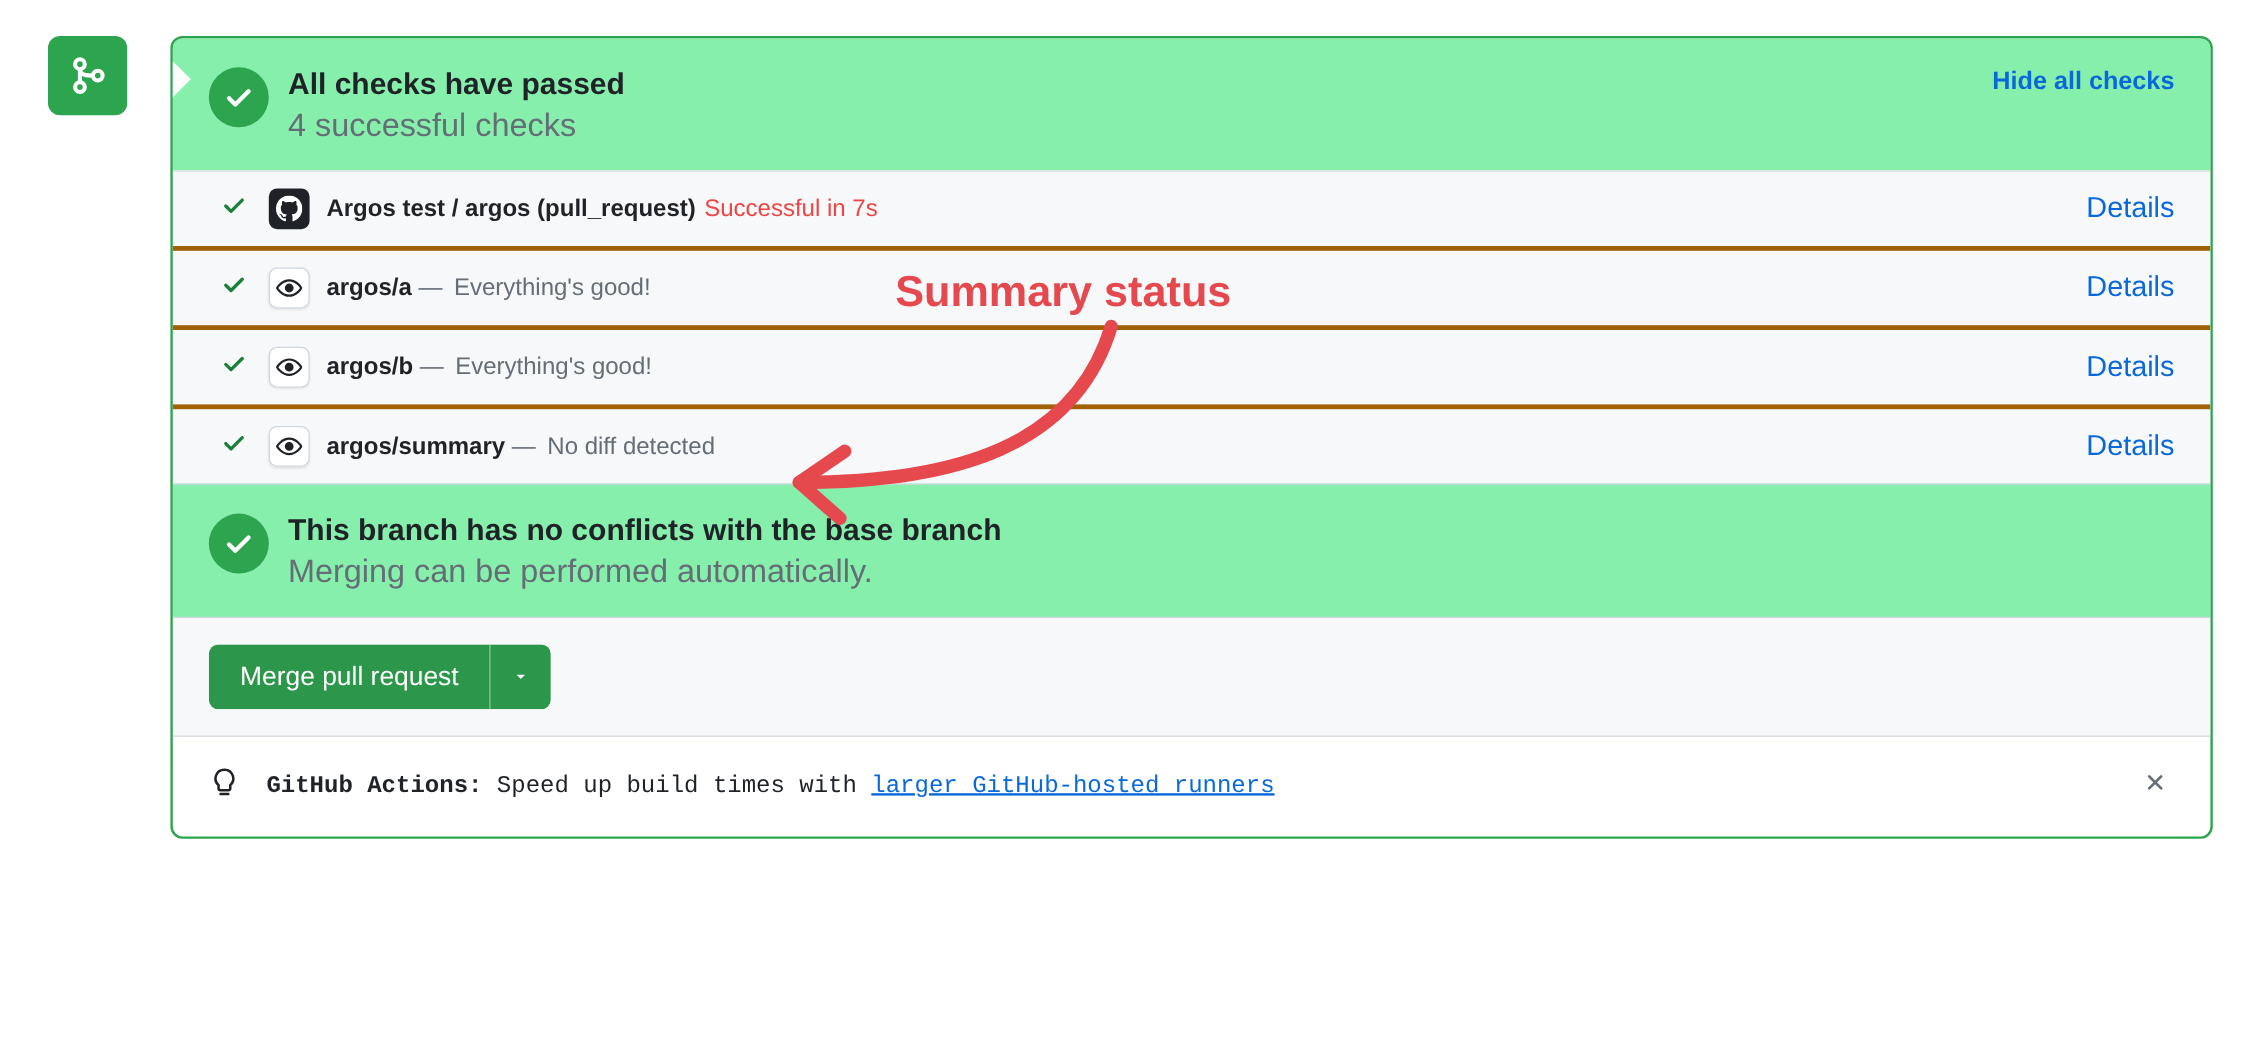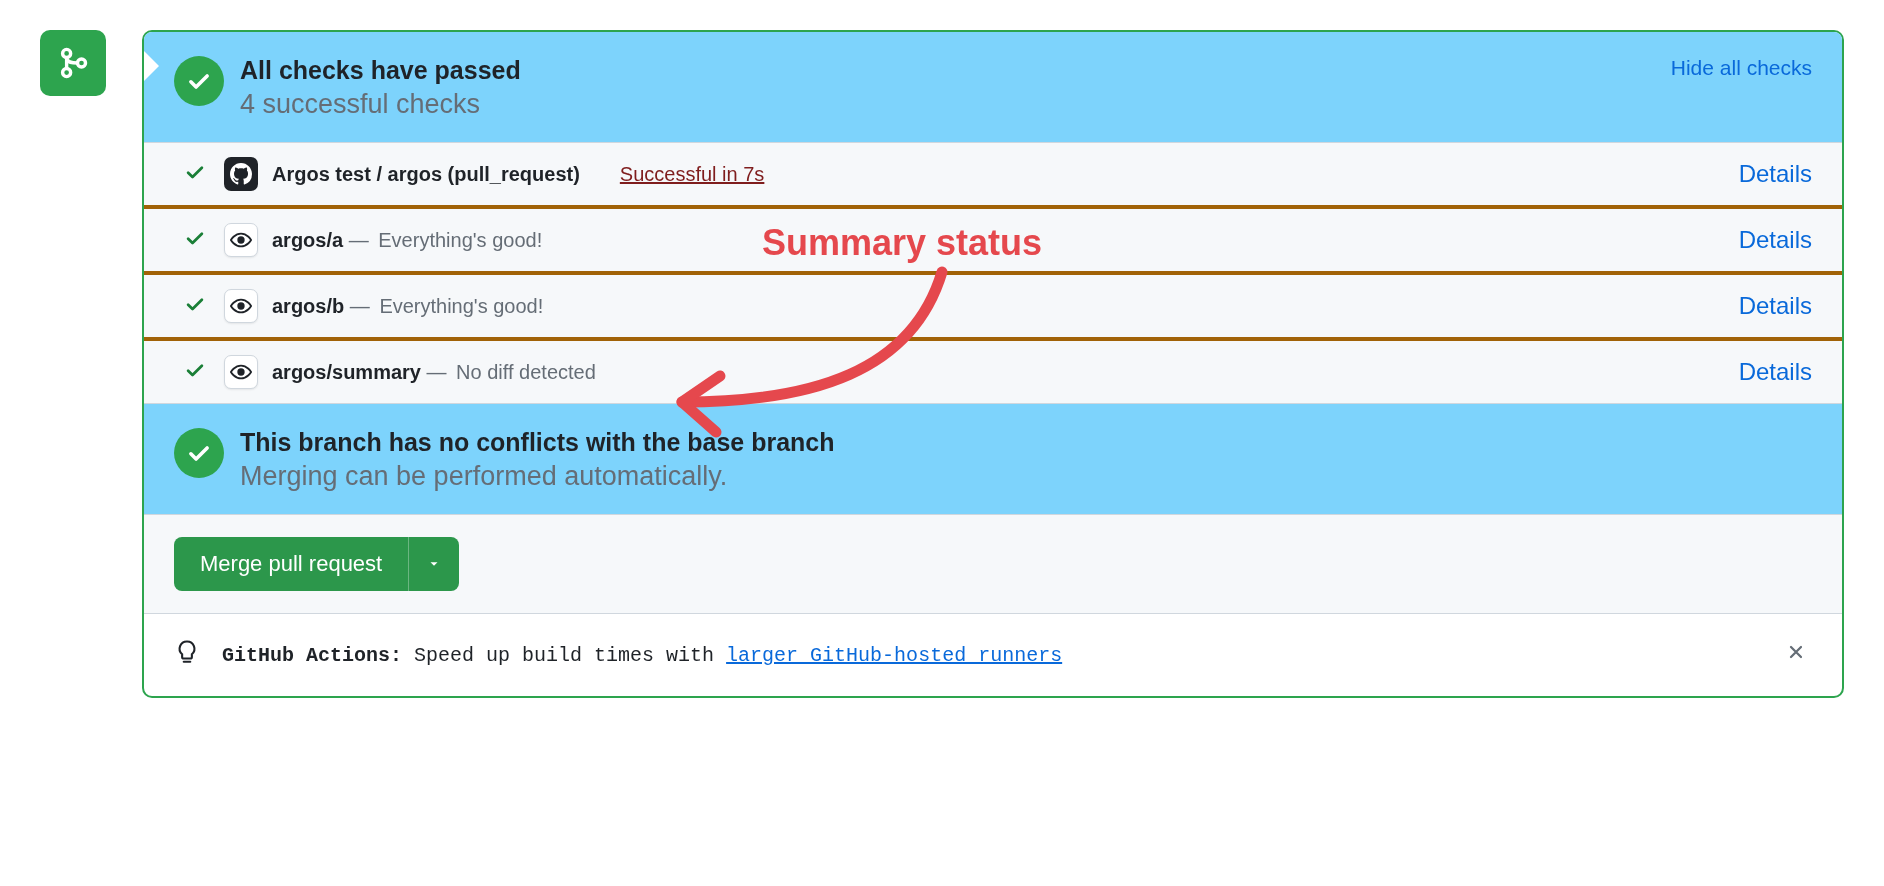--- a/index.html
+++ b/index.html
@@ -58,21 +58,21 @@
     background: #fff;
     border-left: 2px solid #2da44e;
     border-bottom: 2px solid #2da44e;
     transform: rotate(45deg);
   }
 
   .section-header {
     display: flex;
     align-items: flex-start;
     padding: 24px 30px 22px 30px;
-    background: #7dd3fc;
+    background: #86efac;
   }
   .status-circle {
     width: 50px;
     height: 50px;
     border-radius: 50%;
     background: #2da44e;
     display: flex;
     align-items: center;
     justify-content: center;
     flex-shrink: 0;
@@ -87,20 +87,21 @@
     margin-bottom: 4px;
   }
   .section-subtitle {
     font-size: 27px;
     color: #656d76;
   }
   .hide-link {
     font-size: 21px;
     color: #0969da;
     cursor: pointer;
+    font-weight: bold;
   }
 
   .checks-list {
     border-top: 1px solid #d0d7de;
     background: #f6f8fa;
   }
   .check-row {
     display: flex;
     align-items: center;
     padding: 14px 30px 14px 40px;
@@ -130,21 +131,21 @@
   }
   .check-name { font-weight: 600; color: #1f2328; white-space: pre; }
   .check-status { color: #656d76; margin-left: 4px; }
   .check-name-wrap { flex:1; display:flex; align-items:center; flex-wrap:wrap; }
   .check-name-wrap .sep { color:#656d76; }
   .details-link {
     color: #0969da;
     font-size: 24px;
     cursor: pointer;
   }
-  .timing { color:#7f1d1d; margin-left: 40px; text-decoration: underline; }
+  .timing { color:#ef4444; margin-left: 7px; }
 
   .conflicts-section {
     border-bottom: 1px solid #d0d7de;
   }
 
   .merge-footer {
     background: #f6f8fa;
     padding: 22px 30px;
     display: flex;
     align-items: center;
@@ -352,21 +353,21 @@
       <div class="tip-text">
         <b>GitHub Actions:</b><span> Speed up build times with </span><a>larger GitHub-hosted runners</a>
       </div>
       <span class="close-x">
         <svg width="20" height="20" viewBox="0 0 16 16" fill="none" stroke="#656d76" stroke-width="1.8" stroke-linecap="round">
             <path d="M4 4 L12 12 M12 4 L4 12"></path>
           </svg>
       </span>
     </div>
 
-    <div class="annotation" style="left:488px; top:190px; width:560px; height:220px;">
+    <div class="annotation" style="left:472px; top:190px; width:560px; height:220px;">
       <div class="annotation-text" style="left:130px; top:0;">Summary status</div>
       <svg width="560" height="220" viewBox="0 0 560 220" fill="none">
         <path d="M310 50 C 280 150, 180 180, 50 180" stroke="#e5484d" stroke-width="11" stroke-linecap="round"></path>
         <path d="M50 180 L88 154 M50 180 L84 210" stroke="#e5484d" stroke-width="11" stroke-linecap="round"></path>
       </svg>
     </div>
 
   </div>
 </div>
 

